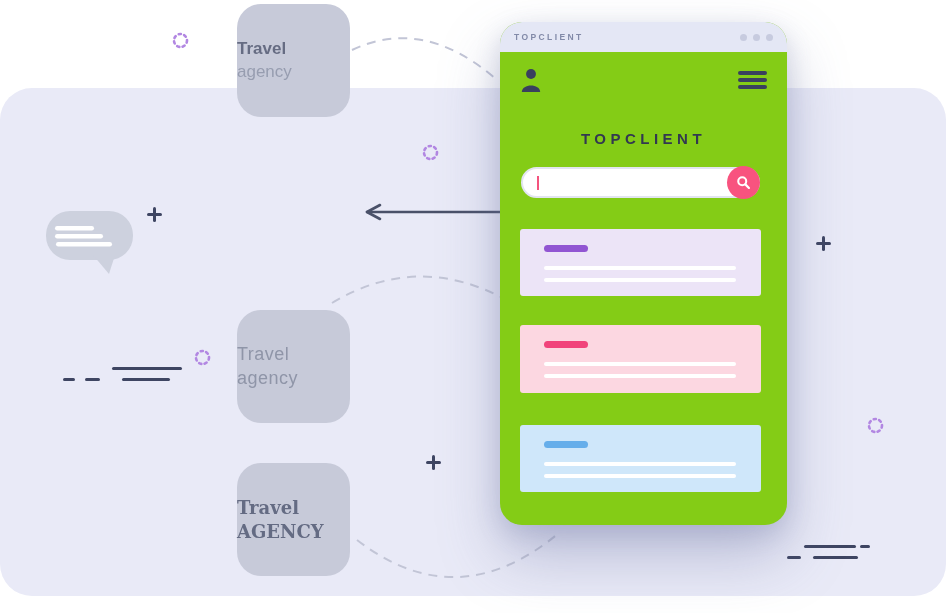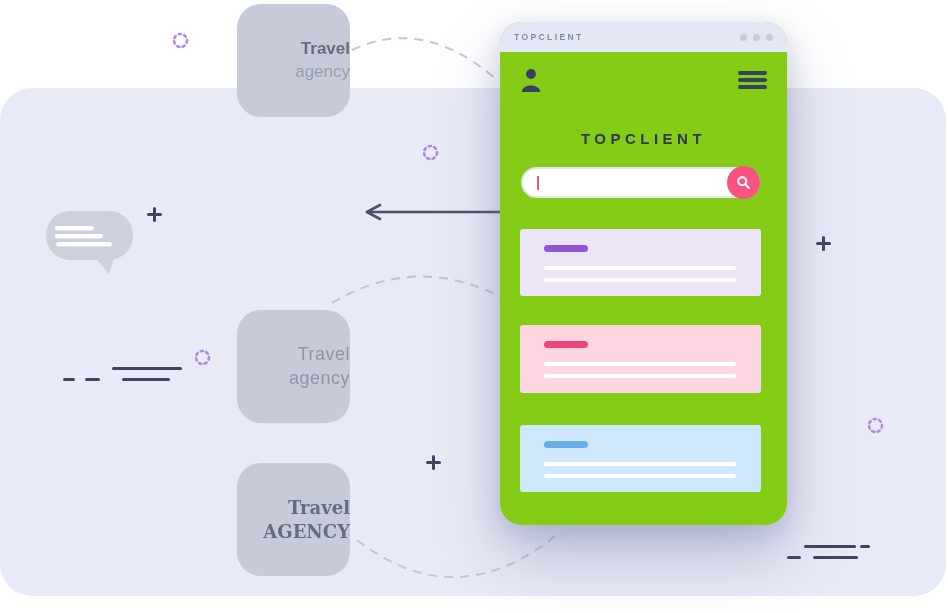--- a/index.html
+++ b/index.html
@@ -12,21 +12,21 @@
 
   
   .lines-layer{position:absolute;left:0;top:0;z-index:2;}
   .dashed{stroke:#c2c5d6;stroke-width:2;stroke-dasharray:9 7;fill:none;}
   .arrow-stroke{stroke:#4a5169;stroke-width:2.6;fill:none;
                 stroke-linecap:round;stroke-linejoin:round;}
 
   
   .abox{position:absolute;width:113px;height:113px;border-radius:24px;
         background:#c7cad9;display:flex;flex-direction:column;
-        align-items:flex-end;justify-content:center;text-align:center;
+        align-items:flex-start;justify-content:center;text-align:center;
         line-height:1.3;z-index:3;}
   .abox-top{left:237px;top:4px;}
   .abox-mid{left:237px;top:310px;}
   .abox-bot{left:237px;top:463px;}
   .t-strong{font-size:17px;font-weight:700;color:#666c83;}
   .t-light{font-size:17px;font-weight:400;color:#979db0;}
   .t-light2{font-size:18px;font-weight:400;color:#8f95a8;letter-spacing:.5px;}
   .t-serif{font-family:"DejaVu Serif","Liberation Serif",serif;
            font-size:18px;font-weight:700;color:#646b83;}
 

